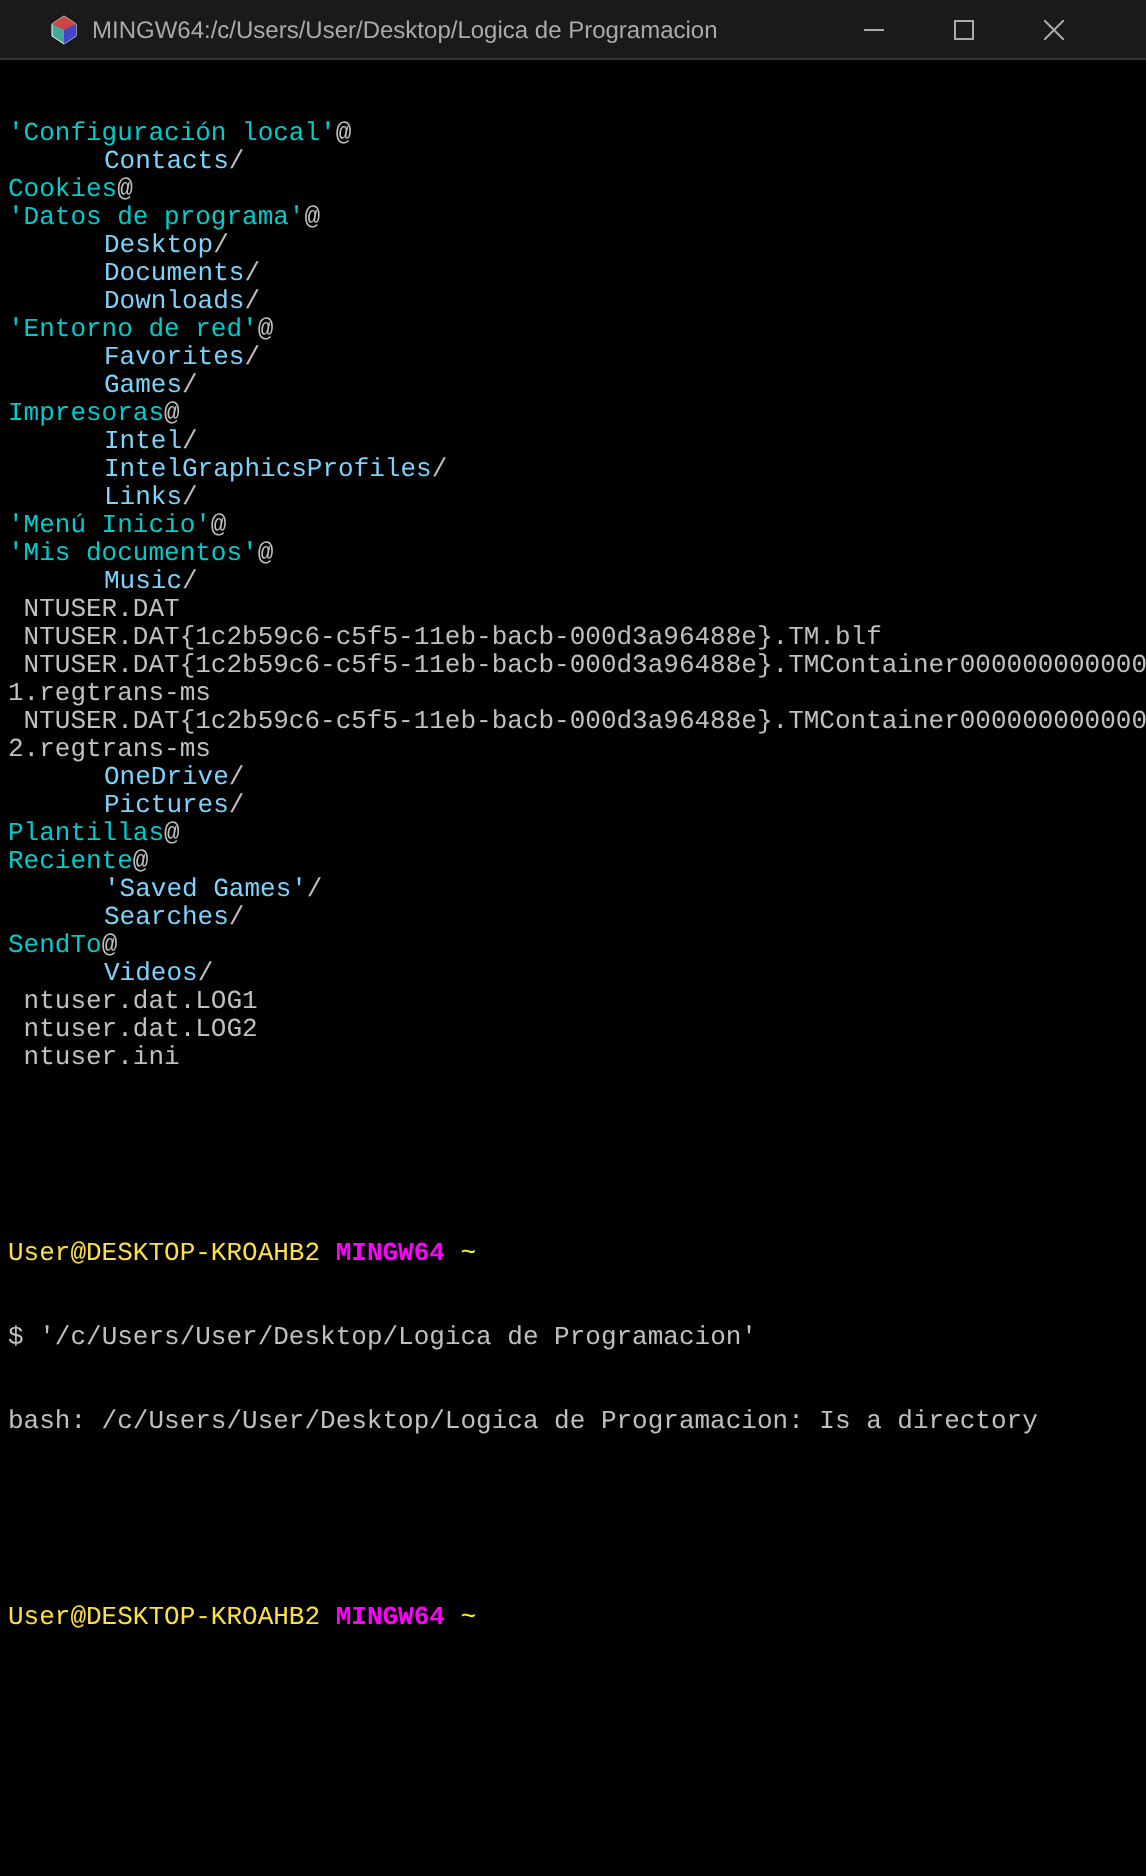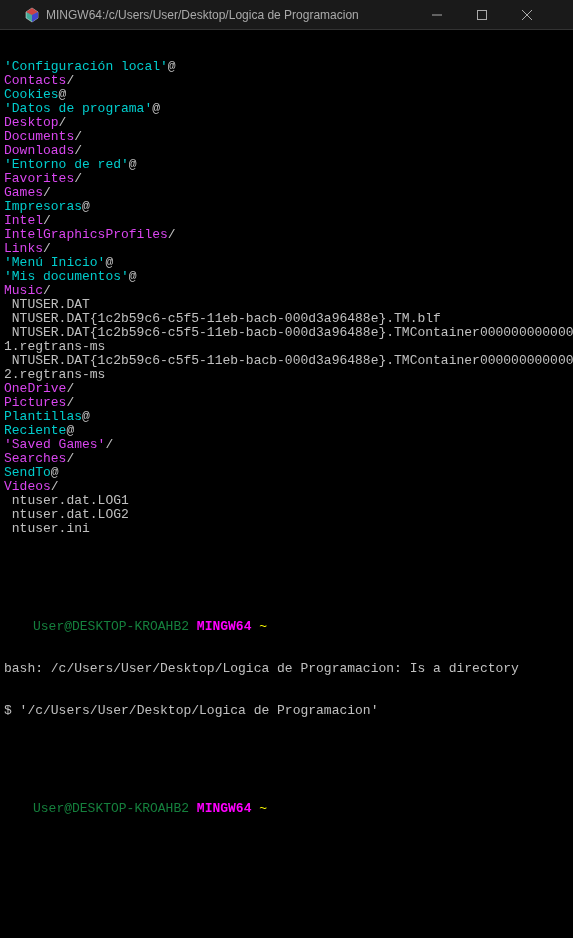--- a/index.html
+++ b/index.html
@@ -48,24 +48,24 @@
       justify-content: center;
       color: #aaa;
       cursor: pointer;
     }
     .terminal {
       padding: 2px 4px;
       line-height: 14px;
       white-space: pre;
       overflow: hidden;
     }
-    .dir { color: #d946ef; }
+    .dir { color: #7dd3fc; margin-left: 48px; }
     .sym { color: #00cccc; }
     .white { color: #c0c0c0; }
-    .user { color: #15803d; margin-left: 29px; }
+    .user { color: #fde047; }
     .mingw { color: #ff00ff; font-weight: bold; }
     .path { color: #ffff00; }
     .line { display: block; }
   </style>
 </head>
 <body>
 
 <div class="titlebar">
   <span class="titlebar-icon">
     <svg viewBox="0 0 16 16">
@@ -93,22 +93,22 @@
         </svg>
     </div>
   </div>
 </div>
 
 <div class="terminal">
   <div id="listing"><span class="line"><span class="sym">'Configuración local'</span><span class="white">@</span></span><span class="line"><span class="dir">Contacts</span><span class="white">/</span></span><span class="line"><span class="sym">Cookies</span><span class="white">@</span></span><span class="line"><span class="sym">'Datos de programa'</span><span class="white">@</span></span><span class="line"><span class="dir">Desktop</span><span class="white">/</span></span><span class="line"><span class="dir">Documents</span><span class="white">/</span></span><span class="line"><span class="dir">Downloads</span><span class="white">/</span></span><span class="line"><span class="sym">'Entorno de red'</span><span class="white">@</span></span><span class="line"><span class="dir">Favorites</span><span class="white">/</span></span><span class="line"><span class="dir">Games</span><span class="white">/</span></span><span class="line"><span class="sym">Impresoras</span><span class="white">@</span></span><span class="line"><span class="dir">Intel</span><span class="white">/</span></span><span class="line"><span class="dir">IntelGraphicsProfiles</span><span class="white">/</span></span><span class="line"><span class="dir">Links</span><span class="white">/</span></span><span class="line"><span class="sym">'Menú Inicio'</span><span class="white">@</span></span><span class="line"><span class="sym">'Mis documentos'</span><span class="white">@</span></span><span class="line"><span class="dir">Music</span><span class="white">/</span></span><span class="line"><span class="white"> NTUSER.DAT</span></span><span class="line"><span class="white"> NTUSER.DAT{1c2b59c6-c5f5-11eb-bacb-000d3a96488e}.TM.blf</span></span><span class="line white"> NTUSER.DAT{1c2b59c6-c5f5-11eb-bacb-000d3a96488e}.TMContainer0000000000000000000</span><span class="line white">1.regtrans-ms</span><span class="line white"> NTUSER.DAT{1c2b59c6-c5f5-11eb-bacb-000d3a96488e}.TMContainer0000000000000000000</span><span class="line white">2.regtrans-ms</span><span class="line"><span class="dir">OneDrive</span><span class="white">/</span></span><span class="line"><span class="dir">Pictures</span><span class="white">/</span></span><span class="line"><span class="sym">Plantillas</span><span class="white">@</span></span><span class="line"><span class="sym">Reciente</span><span class="white">@</span></span><span class="line"><span class="dir">'Saved Games'</span><span class="white">/</span></span><span class="line"><span class="dir">Searches</span><span class="white">/</span></span><span class="line"><span class="sym">SendTo</span><span class="white">@</span></span><span class="line"><span class="dir">Videos</span><span class="white">/</span></span><span class="line"><span class="white"> ntuser.dat.LOG1</span></span><span class="line"><span class="white"> ntuser.dat.LOG2</span></span><span class="line"><span class="white"> ntuser.ini</span></span></div>
   <span class="line"> </span>
 
   <span class="line"><span class="user">User@DESKTOP-KROAHB2</span> <span class="mingw">MINGW64</span> <span class="path">~</span></span>
+  <span class="line"><span>$</span><span> '/c/Users/User/Desktop/Logica de Programacion'</span></span>
   <span class="line">bash: /c/Users/User/Desktop/Logica de Programacion: Is a directory</span>
-  <span class="line"><span>$</span><span> '/c/Users/User/Desktop/Logica de Programacion'</span></span>
   <span class="line"> </span>
 
   <span class="line"><span class="user">User@DESKTOP-KROAHB2</span> <span class="mingw">MINGW64</span> <span class="path">~</span></span>
   <span class="line"> </span>
 
   
   
   
   
   

